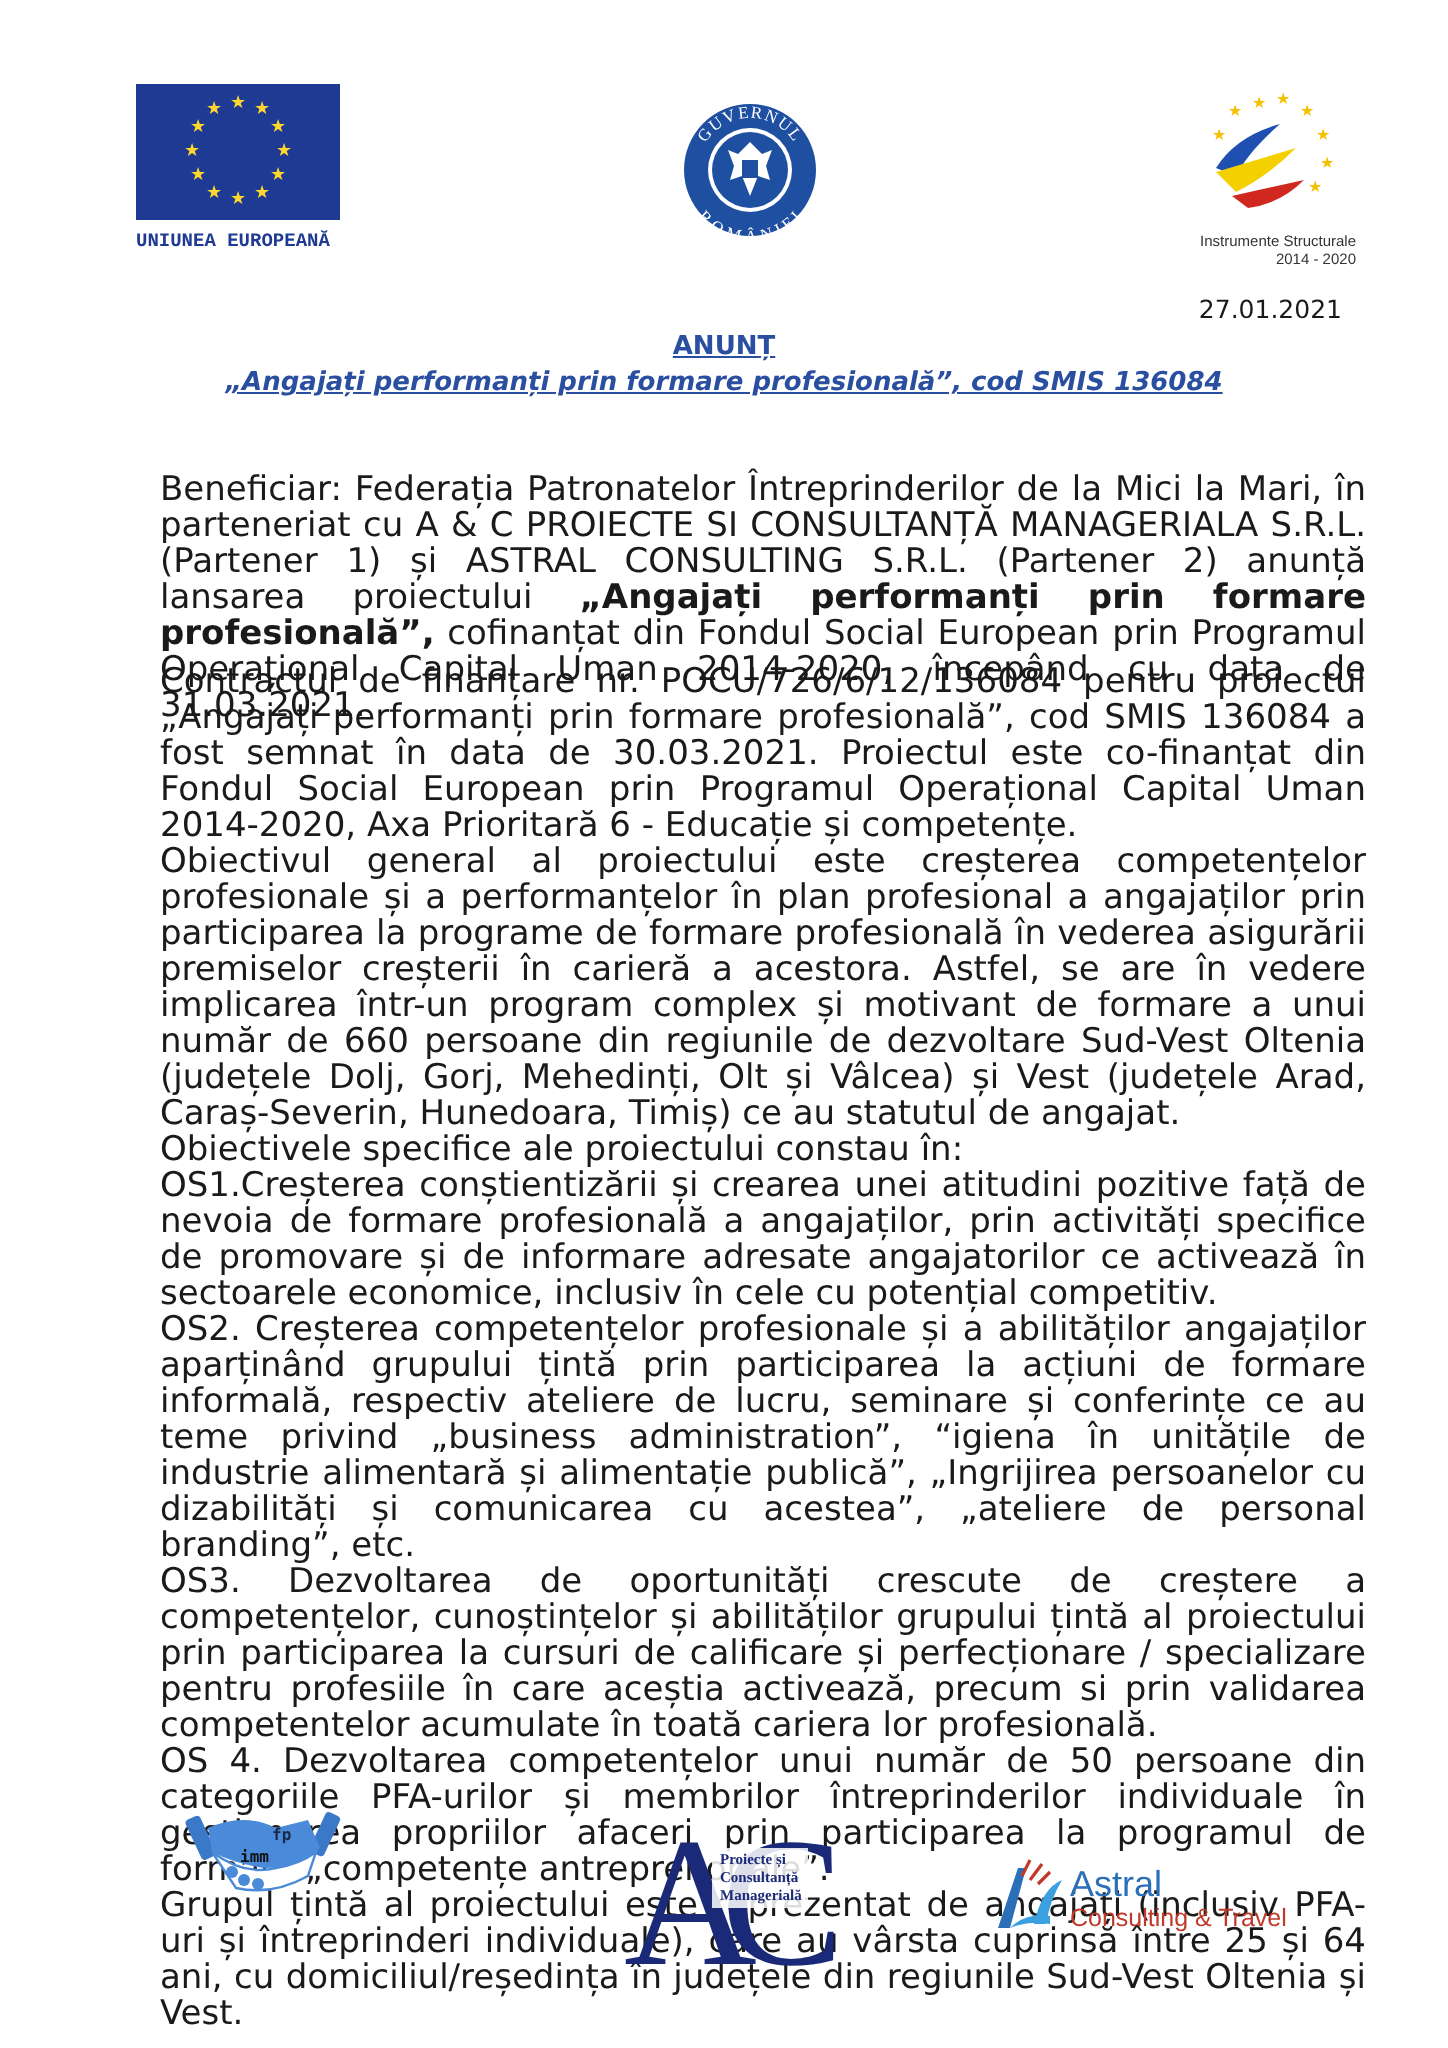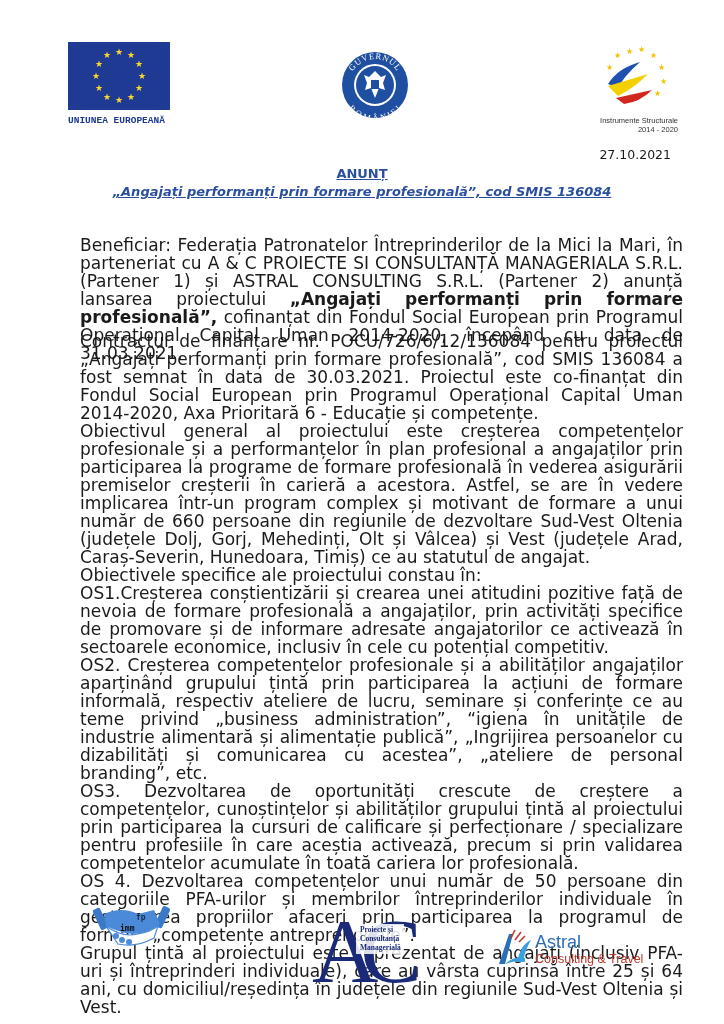--- a/index.html
+++ b/index.html
@@ -81,21 +81,21 @@
     <path d="M20 44 Q30 28 52 22 Q36 36 30 48 Z" fill="#1f4fb0"></path>
     <path d="M20 46 Q40 40 60 34 Q46 48 30 56 Z" fill="#f5d000"></path>
     <path d="M28 58 Q46 54 64 50 Q52 62 36 64 Z" fill="#d0281e"></path>
   </svg>
   <div id="is-label">
     <div>Instrumente Structurale</div>
     <div>2014 - 2020</div>
   </div>
 </div>
 
-<div id="date">27.10.2021</div>
+<div id="date">27.01.2021</div>
 
 <div class="title-block">
   <div class="t1">ANUNȚ</div>
   <div class="t3">„Angajați performanți prin formare profesională”, cod SMIS 136084</div>
 </div>
 
 <div class="body" id="para1">
   <p><span>Beneficiar: Federația Patronatelor Întreprinderilor de la Mici la Mari, în parteneriat cu A &amp; C PROIECTE SI CONSULTANȚĂ MANAGERIALA S.R.L. (Partener 1) și ASTRAL CONSULTING S.R.L. (Partener 2) anunță lansarea proiectului </span><span class="bold">„Angajați performanți prin formare profesională”,</span><span> cofinanțat din Fondul Social European prin Programul Operațional Capital Uman 2014-2020, începând cu data de 31.03.2021.</span></p>
 </div>
 

